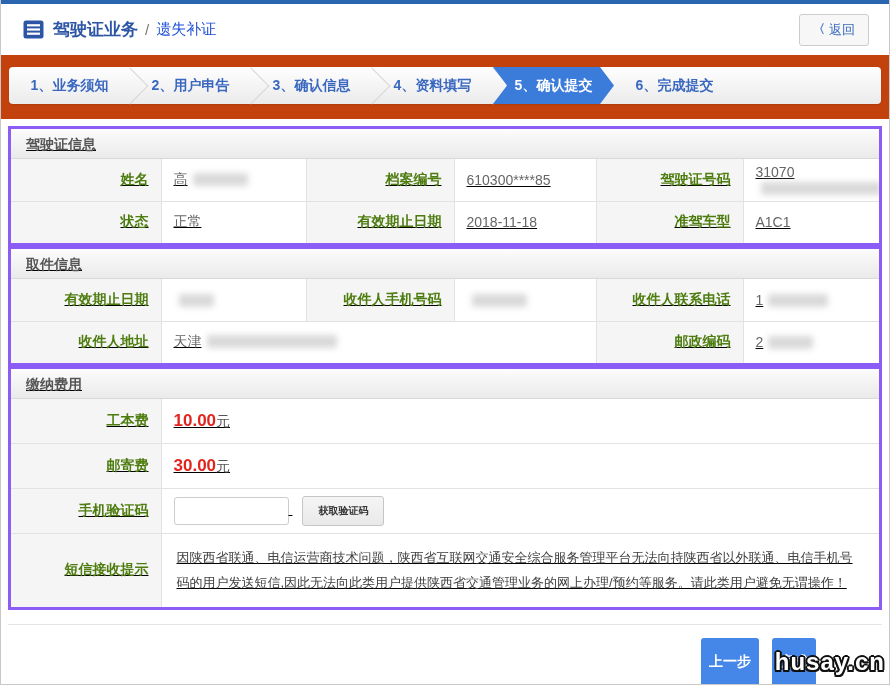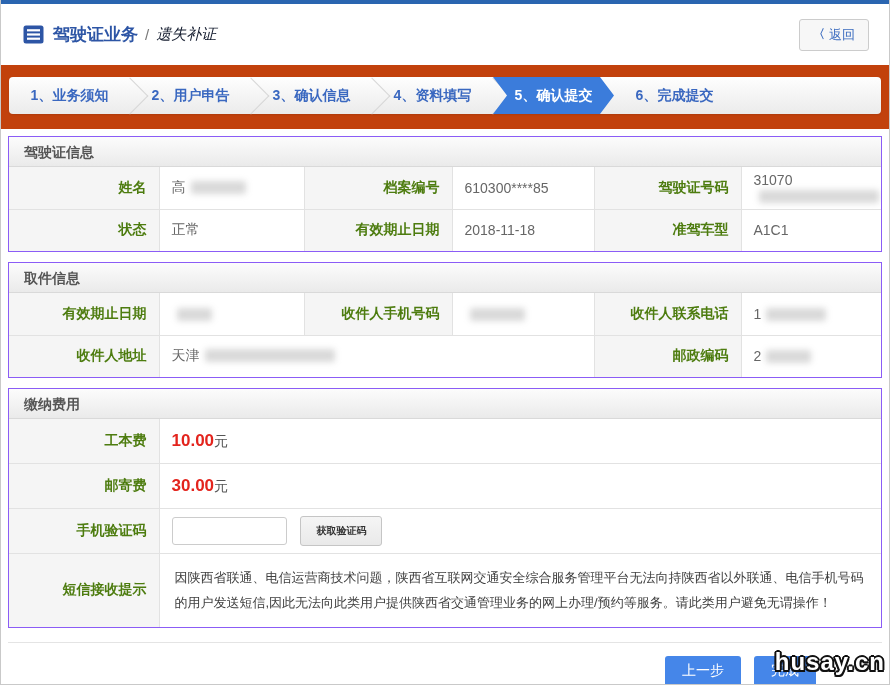--- a/index.html
+++ b/index.html
@@ -10,45 +10,45 @@
     background: #fff;
   }
   .page {
     width: 890px; height: 685px;
     border: 1px solid #c9c9c9; border-top: none;
     position: relative; background: #fff; overflow: hidden;
   }
   .topbar { height: 4px; background: #2a65b0; }
 
   
-  .header { height: 61px; display: flex; align-items: center; padding: 0 20px 0 22px; background: #fff; }
+  .header { height: 51px; display: flex; align-items: center; padding: 0 20px 0 22px; background: #fff; }
   .list-icon { width: 21px; height: 19px; display: inline-block; }
   .header-title { color: #2d55a5; font-weight: bold; font-size: 17px; margin-left: 9px; }
   .header-divider { color: #777; margin: 0 7px; font-size: 15px; }
-  .header-subtitle { color: #0f172a; font-size: 15px; font-style: italic; }
+  .header-subtitle { color: #1d4ed8; font-size: 15px; }
   .back-btn { margin-left: auto; border: 1px solid #ccc; background: #f7f7f7; border-radius: 3px;
     padding: 6px 13px; color: #3a6bbf; font-size: 13px; cursor: pointer; display: flex; align-items: center; gap: 4px; }
   .back-chevron { font-size: 12px; font-weight: bold; }
 
   
   .band { background: #c2410c; padding: 12px 8px 15px; }
   .stepbar { height: 37px; background: linear-gradient(#fefefe, #ebebeb); border-radius: 4px;
     display: flex; position: relative; box-shadow: 0 1px 2px rgba(0,0,0,0.10); }
   .step { width: 121px; display: flex; align-items: center; justify-content: center;
     font-size: 14px; font-weight: bold; color: #3a68c0; position: relative; }
   .step::after { content: ""; position: absolute; right: 0; top: 50%; width: 25px; height: 25px;
     border-top: 1px solid #d6d6d6; border-right: 1px solid #d6d6d6;
     transform: translate(50%,-50%) rotate(45deg); }
   .step.active { background: #3b7cdb; color: #fff;
     clip-path: polygon(14px 50%, 0 0, calc(100% - 14px) 0, 100% 50%, calc(100% - 14px) 100%, 0 100%); }
   .step.active::after, .step:last-child::after { display: none; }
 
   
   .content { padding: 7px 7px 0; background: #fff; }
-  .section { border: 1px solid #8b5cf6; margin-bottom: 10px; }
+  .section { border: 3px solid #8b5cf6; margin-bottom: 0; text-decoration: underline; }
   .section-title { height: 30px; line-height: 30px; padding-left: 15px; font-size: 14px;
     font-weight: bold; color: #555; background: linear-gradient(#fcfcfc, #eaeaea);
     border-bottom: 1px solid #d9d9d9; }
   table { width: 100%; border-collapse: collapse; table-layout: fixed; }
   td { border: 1px solid #e2e2e2; height: 42px; font-size: 14px; padding: 0 12px; overflow: hidden; }
   td.lbl { background: #f5f5f5; text-align: right; color: #4d7c0f; font-weight: bold; }
   td.val { background: #fff; color: #666; }
   tr > td:first-child { border-left: none; }
   tr > td:last-child { border-right: none; }
   tr:first-child > td { border-top: none; }
@@ -67,22 +67,22 @@
   .code-btn { height: 30px; padding: 0 15px; margin-left: 10px; vertical-align: middle;
     background: linear-gradient(#f5f5f5, #e9e9e9); border: 1px solid #c5c5c5; border-radius: 3px;
     font-size: 10px; font-weight: bold; color: #333; cursor: pointer;
     font-family: "Liberation Sans", "DejaVu Sans", sans-serif; }
 
   td.notice-cell { height: 74px; line-height: 25px; font-size: 13px; color: #404040; padding: 10px 15px; }
 
   
   .footer { border-top: 1px solid #e4e4e4; margin: 14px 0 0; padding: 13px 66px 0 0;
     display: flex; justify-content: flex-end; gap: 13px; }
-  .btn-primary { background: #4586e9; color: #fff; font-size: 14px; font-weight: normal;
-    border: none; border-radius: 3px; height: 30px; padding: 0 17px; cursor: pointer;
+  .btn-primary { background: #4586e9; color: #fff; font-size: 14px; font-weight: bold;
+    border: none; border-radius: 3px; height: 48px; padding: 0 8px; cursor: pointer;
     font-family: "Liberation Sans", "DejaVu Sans", sans-serif; }
 
   .watermark { position: absolute; right: 4px; bottom: 8px; font-size: 24px; font-weight: bold;
     color: #fff; letter-spacing: 1px;
     text-shadow: 2px 0 0 #111, -2px 0 0 #111, 0 2px 0 #111, 0 -2px 0 #111,
       1.5px 1.5px 0 #111, -1.5px -1.5px 0 #111, 1.5px -1.5px 0 #111, -1.5px 1.5px 0 #111; }
 </style>
 </head>
 <body>
 

